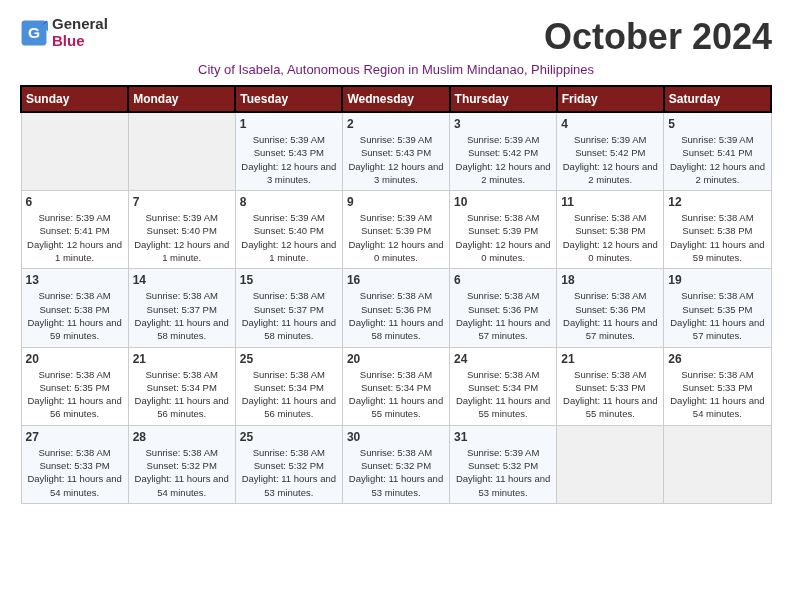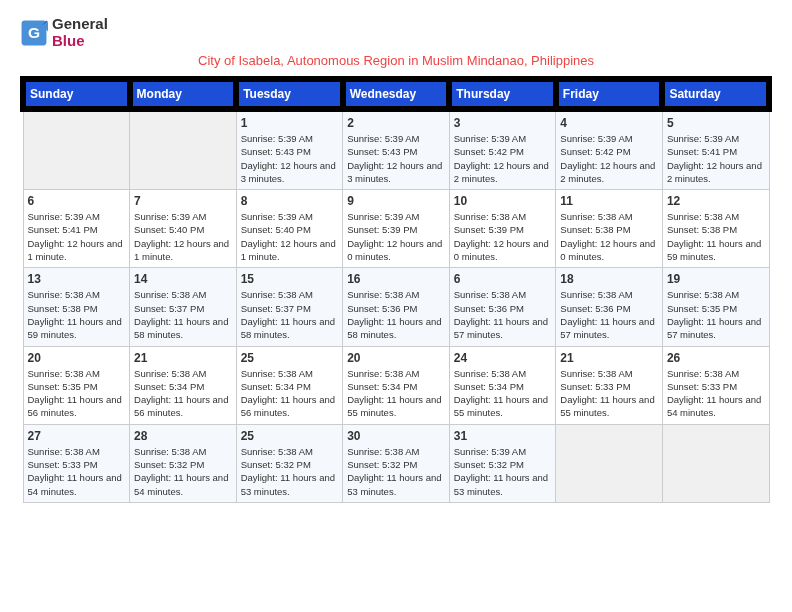--- a/index.html
+++ b/index.html
@@ -36,37 +36,37 @@
     }
     .month-title {
       font-size: 36px;
       font-weight: bold;
       color: #333;
       text-align: right;
     }
     .subtitle {
       text-align: center;
       font-size: 13px;
-      color: #ef4444;
+      color: #701a75;
       margin-bottom: 8px;
       font-weight: normal;
     }
     table {
       width: 100%;
       border-collapse: collapse;
       font-size: 10.5px;
     }
     thead tr th {
-      background: #1d4ed8;
+      background: #7f1d1d;
       color: #fff;
       padding: 5px 4px;
       text-align: left;
       font-size: 12px;
       font-weight: bold;
-      border: 6px solid #000000;
+      border: 2px solid #000000;
     }
     tbody tr td {
       border: 1px solid #ccc;
       padding: 4px 4px;
       vertical-align: top;
       width: 14.28%;
       min-height: 70px;
       background: #fff;
     }
     tbody tr:nth-child(odd) td {
@@ -79,20 +79,21 @@
       font-weight: bold;
       font-size: 12px;
       color: #333;
       display: block;
       margin-bottom: 2px;
     }
     .day-info {
       font-size: 9.5px;
       color: #333;
       line-height: 1.4;
+      text-align: center;
     }
     .empty-cell {
       background: #f0f0f0 !important;
     }
   </style>
 </head>
 <body>
 
 <div class="header-area">
   <div class="logo">
@@ -100,20 +101,21 @@
       <rect x="2" y="2" width="32" height="32" rx="4" fill="#4a90d9"></rect>
       <text x="18" y="24" text-anchor="middle" fill="white" font-size="20" font-weight="bold" font-family="Arial">G</text>
       <polygon points="28,8 36,4 36,16" fill="#4a90d9"></polygon>
       <polygon points="28,8 34,2 36,4" fill="#2e6db4"></polygon>
     </svg>
     <div class="logo-text">
       <div>General</div>
       <div><span>Blue</span></div>
     </div>
   </div>
+  <div class="month-title">October 2024</div>
 </div>
 
 <div class="subtitle">City of Isabela, Autonomous Region in Muslim Mindanao, Philippines</div>
 
 <table>
   <thead>
     <tr>
     <th>Sunday</th>
         <th>Monday</th>
         <th>Tuesday</th>

